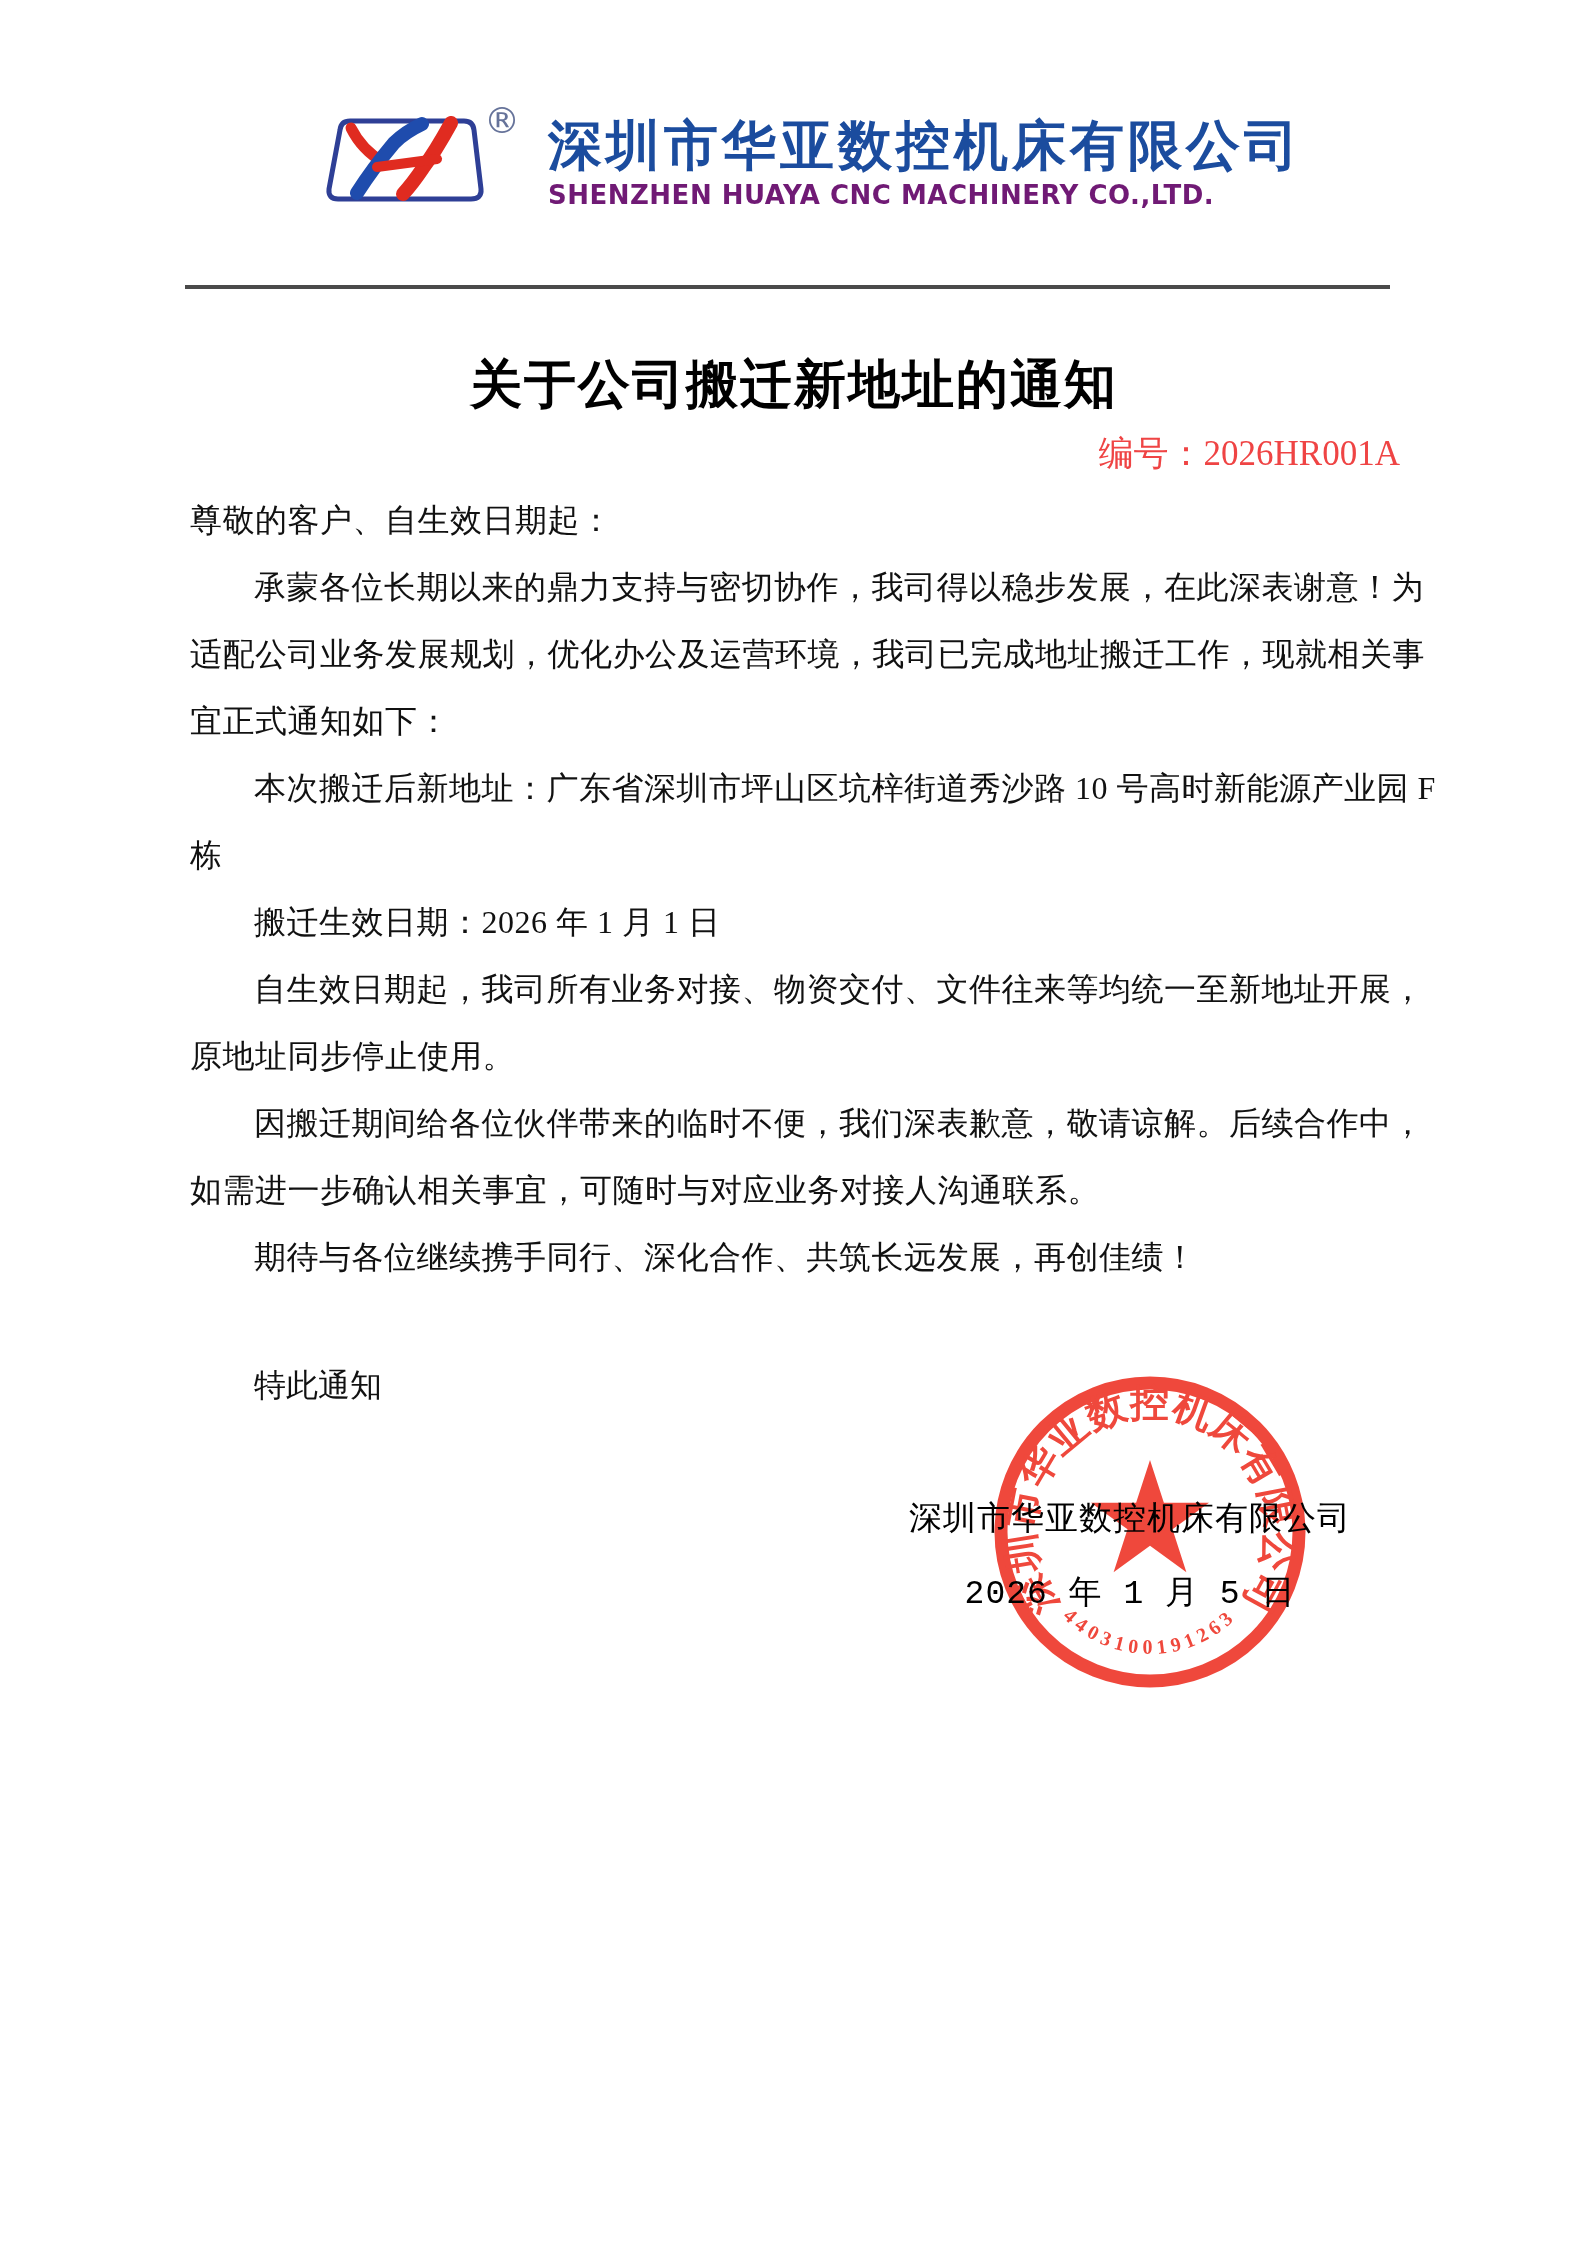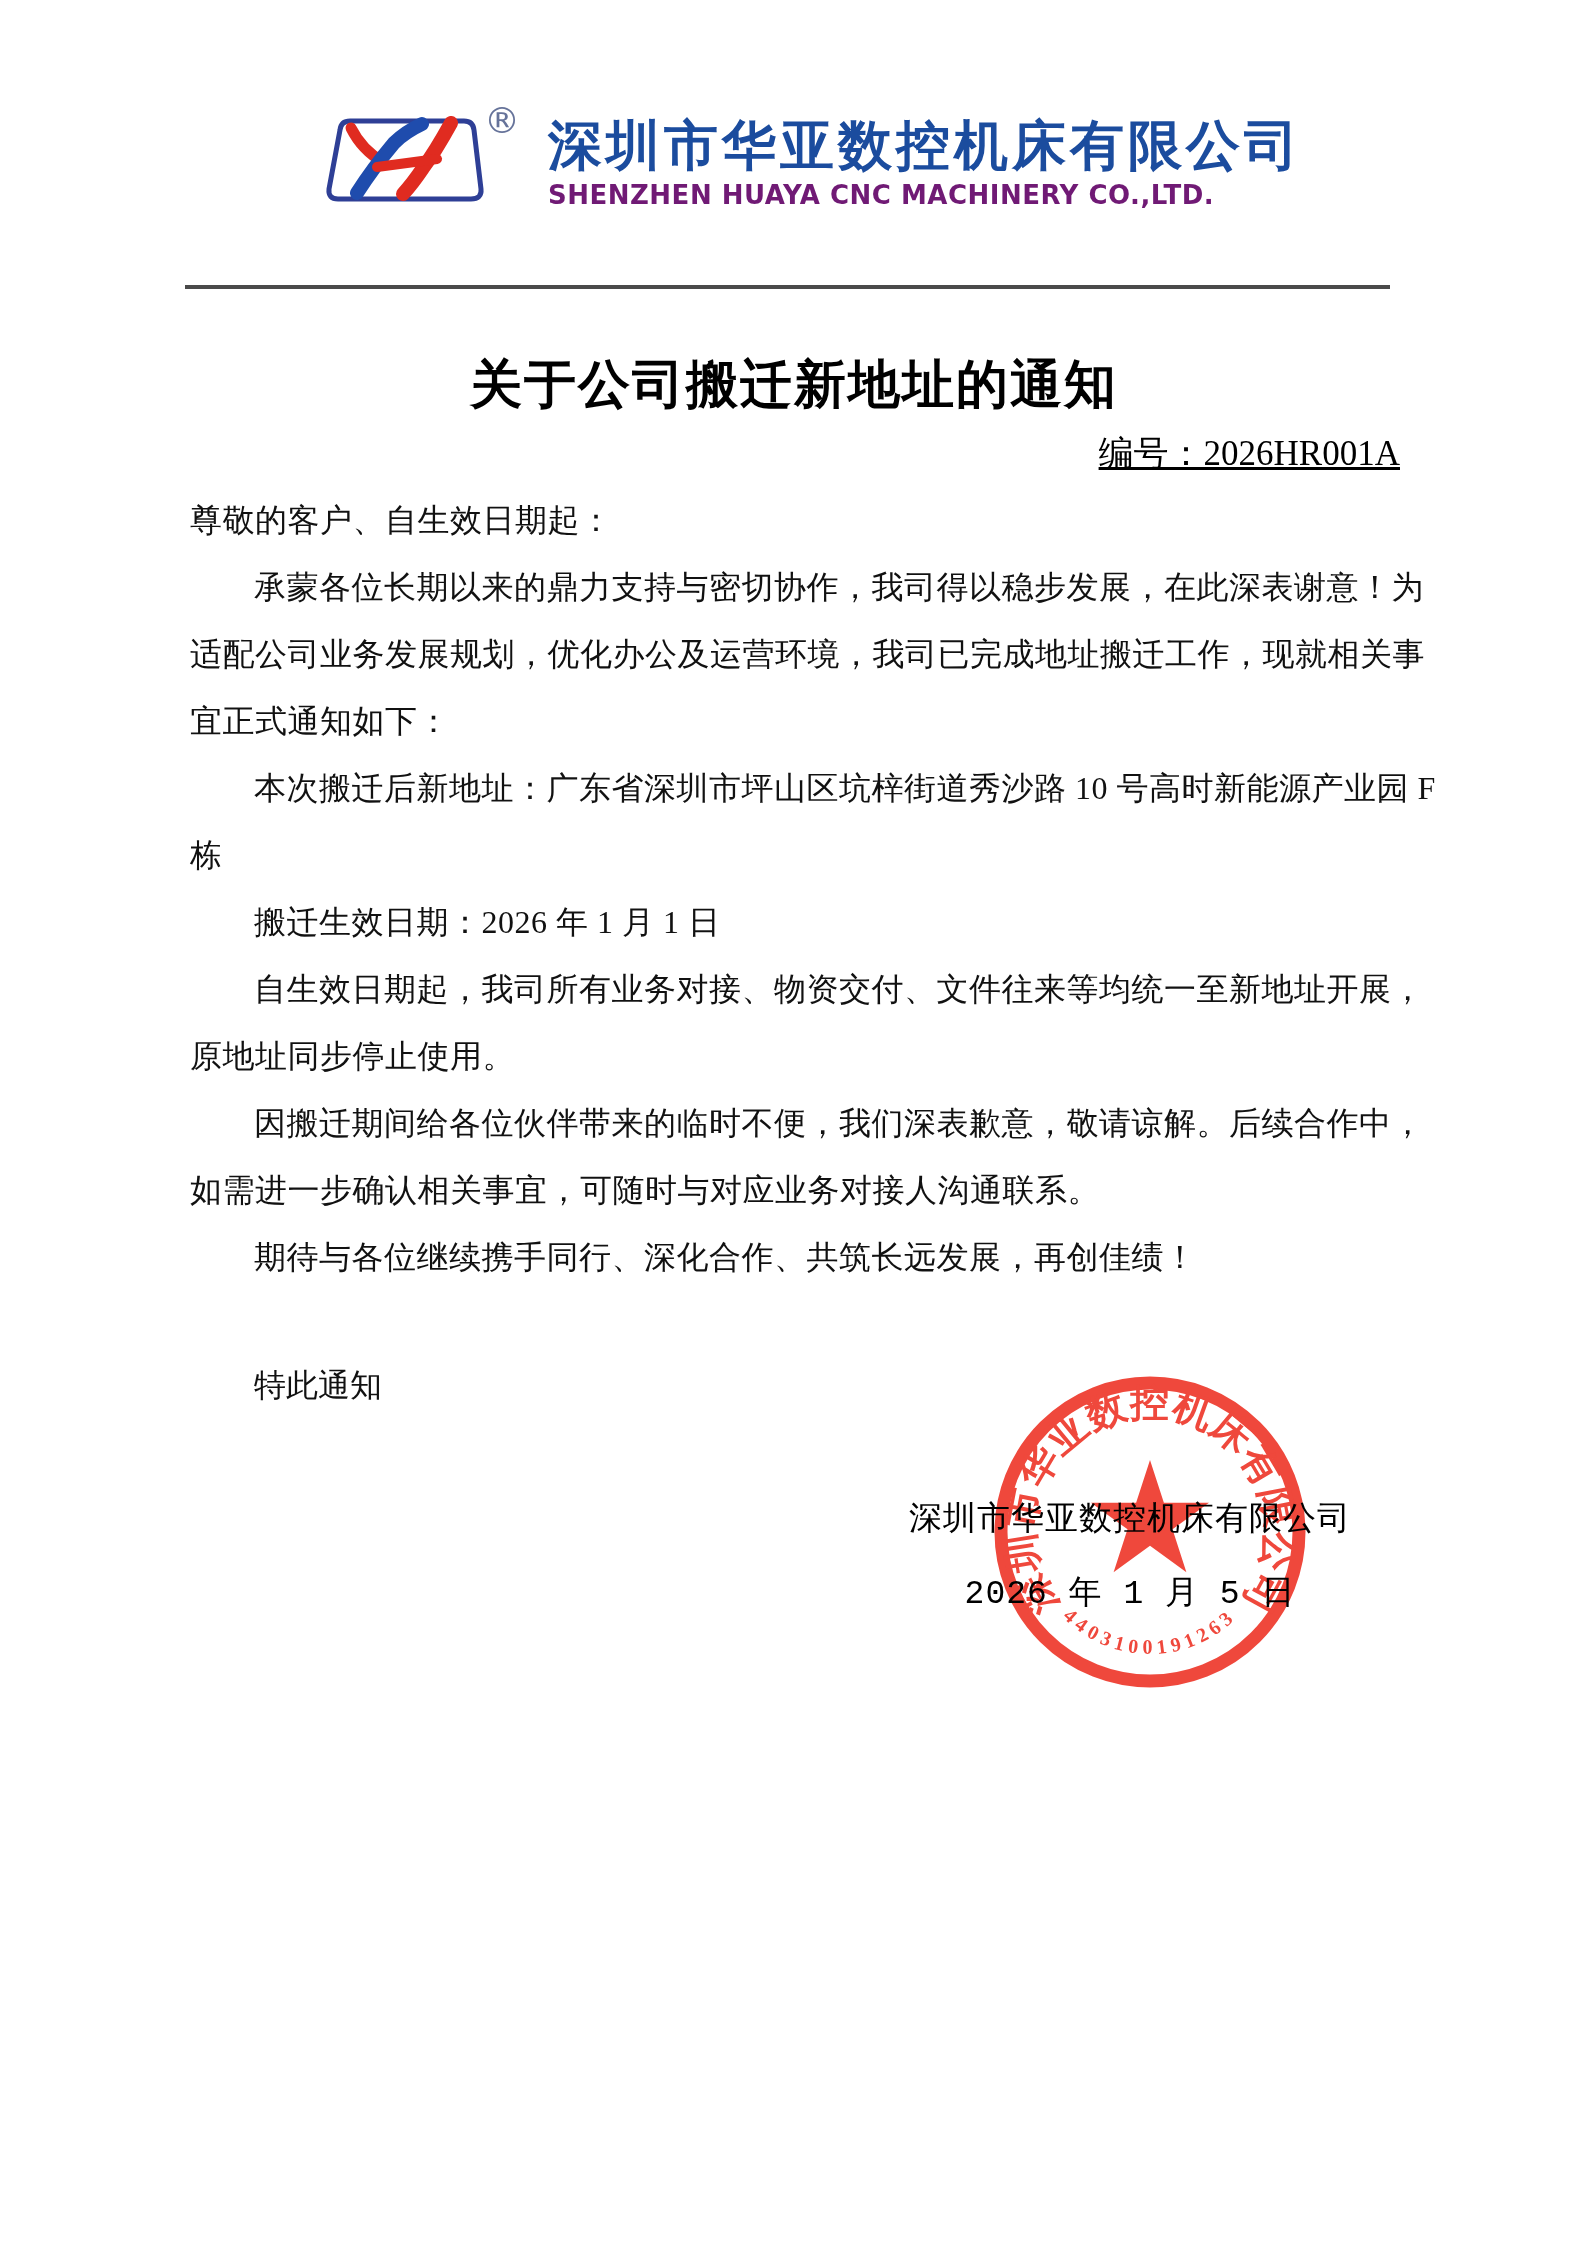--- a/index.html
+++ b/index.html
@@ -36,21 +36,21 @@
     width:1205px;height:4px;background:#4a4a4a;
   }
   
   .doc-title{
     position:absolute;left:0;top:350px;width:100%;
     text-align:center;font-size:52px;font-weight:bold;
     letter-spacing:2px;color:#000;
   }
   .doc-number{
     position:absolute;top:430px;right:188px;
-    font-size:35px;color:#000000;white-space:nowrap;text-decoration:underline;
+    font-size:35px;color:#ef4444;white-space:nowrap;
   }
   
   .body-text{position:absolute;left:190px;top:487px;width:1220px;}
   .line{
     height:67px;line-height:67px;font-size:32px;
     letter-spacing:0.5px;white-space:nowrap;color:#111;
   }
   .indent{padding-left:64px;}
   .notice-line{
     position:absolute;left:254px;top:1352px;

